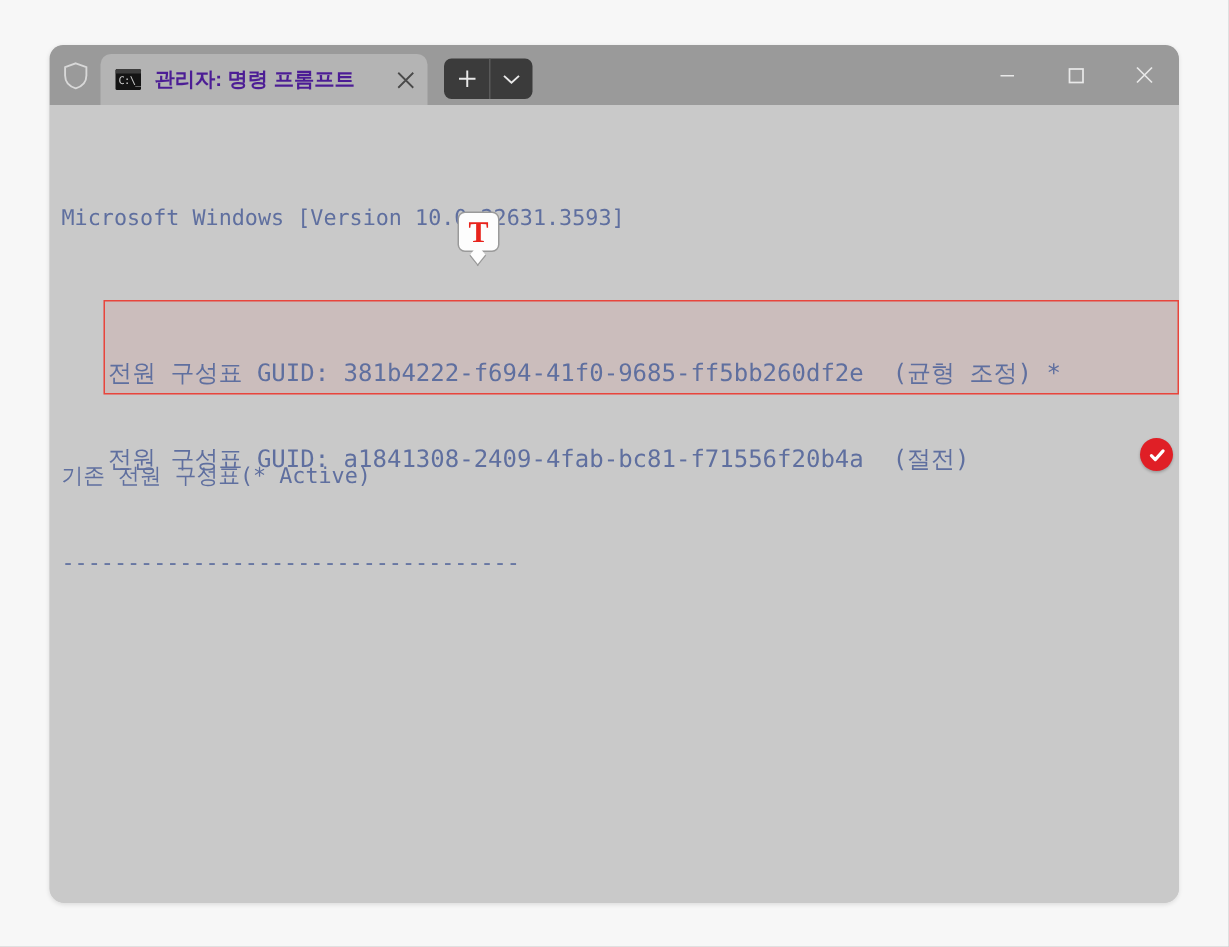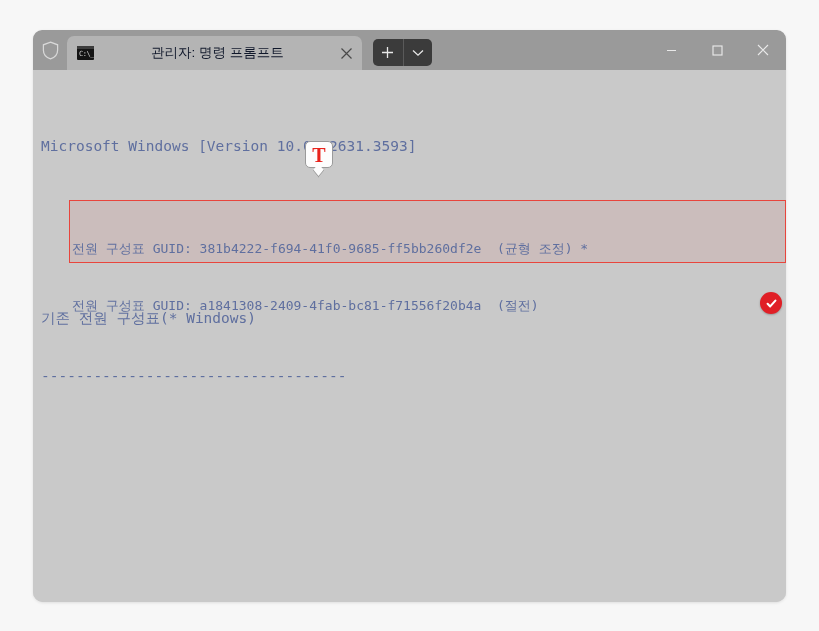--- a/index.html
+++ b/index.html
@@ -51,21 +51,20 @@
     position: relative;
     height: 34px;
     min-width: 218px;
     background: #b4b4b4;
     border-radius: 7px 7px 0 0;
     display: flex;
     align-items: center;
     padding: 0 0 0 10px;
     box-sizing: border-box;
     flex: 0 0 auto;
-    gap: 48px;
   }
   .cmd-icon {
     width: 17px;
     height: 14px;
     background: #141414;
     border-radius: 1px;
     flex: 0 0 auto;
     position: relative;
     overflow: hidden;
   }
@@ -81,22 +80,22 @@
     left: 2px;
     top: 3px;
     font-family: "DejaVu Sans Mono", monospace;
     font-size: 7px;
     line-height: 10px;
     color: #cfcfcf;
     letter-spacing: -0.5px;
   }
   .tab-title {
     font-size: 13.5px;
-    font-weight: normal;
-    color: #0f172a;
+    font-weight: bold;
+    color: #4c1d95;
     margin-left: 9px;
     white-space: nowrap;
     flex: 1 1 auto;
     overflow: hidden;
   }
   .tab-close {
     width: 30px;
     height: 30px;
     display: flex;
     align-items: center;
@@ -175,21 +174,21 @@
     box-sizing: border-box;
     z-index: 4;
   }
   #guid-highlight .hl-lines {
     position: absolute;
     left: 0px;
     top: -0.6px;
     padding-left: 2px;
     white-space: pre;
     font-family: "DejaVu Sans Mono", monospace;
-    font-size: 13px;
+    font-size: 16px;
     line-height: 19.2px;
     color: #5f6f9f;
   }
 
   #check-badge {
     position: absolute;
     left: 727px;
     top: 262px;
     width: 22px;
     height: 22px;
@@ -300,21 +299,21 @@
         </svg>
       </div>
     </div>
   </div>
 
   <div class="terminal-body">
 
     <div class="term-line">Microsoft Windows [Version 10.0.22631.3593]</div>
     <div class="term-blank"></div>
     <div class="term-blank"></div>
-    <div class="term-line">기존 전원 구성표(* Windows)</div>
+    <div class="term-line">기존 전원 구성표(* Active)</div>
     <div class="term-line">-----------------------------------</div>
     <div class="term-blank"></div>
     <div class="term-blank"></div>
     
     
     
 
     
     <div id="guid-highlight">
       <div class="hl-lines">

